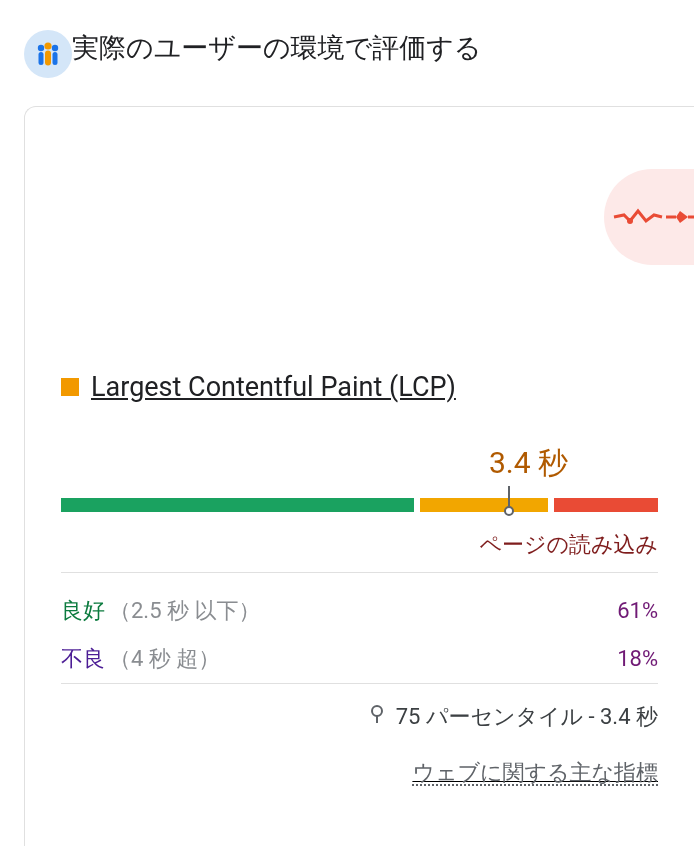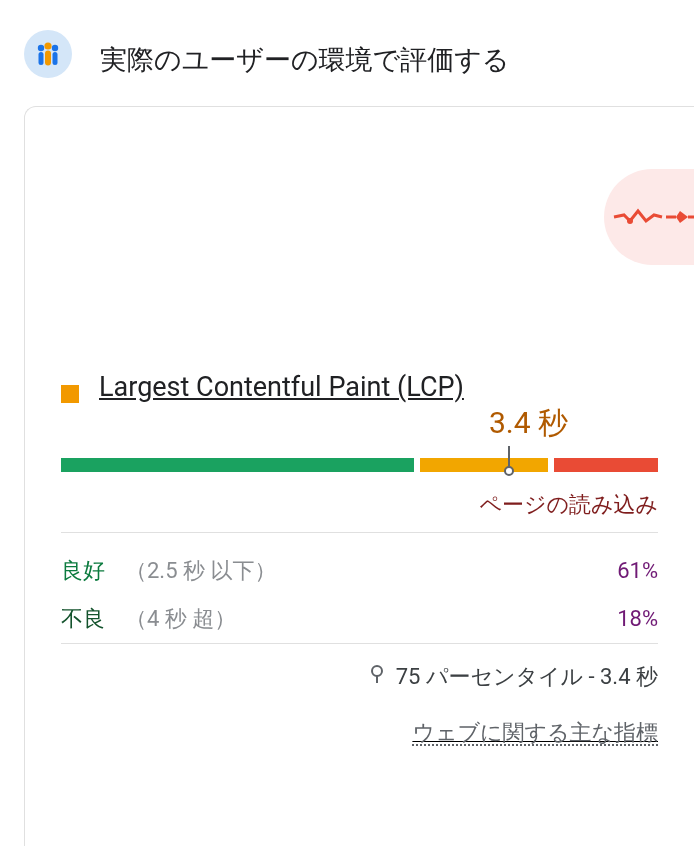--- a/index.html
+++ b/index.html
@@ -5,23 +5,22 @@
   * { box-sizing: border-box; margin: 0; padding: 0; }
   body {
     font-family: -apple-system, BlinkMacSystemFont, "Segoe UI", Roboto, "Helvetica Neue", Arial, sans-serif;
     background: #ffffff;
     width: 694px;
     height: 862px;
     overflow: hidden;
   }
   .header {
     display: flex;
-    align-items: flex-end;
+    align-items: flex-start;
     padding: 30px 24px 28px 24px;
-    gap: 28px;
   }
   .header-icon {
     width: 48px;
     height: 48px;
     border-radius: 50%;
     background: #d4e6f8;
     display: flex;
     align-items: center;
     justify-content: center;
     flex-shrink: 0;
@@ -52,22 +51,23 @@
     display: flex;
     align-items: center;
     justify-content: center;
     overflow: hidden;
   }
   .metric-section {
     margin-top: 228px;
   }
   .metric-title-row {
     display: flex;
-    align-items: flex-end;
-    gap: 20px;
+    align-items: center;
+    gap: 12px;
+    margin-bottom: 40px;
   }
   .square-marker {
     width: 18px;
     height: 18px;
     background: #f29900;
     flex-shrink: 0;
   }
   .metric-title {
     font-size: 27px;
     color: #202124;
@@ -131,24 +131,24 @@
     margin-top: 14px;
   }
   .breakdown-row {
     display: flex;
     justify-content: space-between;
     align-items: baseline;
     font-size: 22px;
     padding: 9px 0;
     color: #202124;
   }
-  .bd-label { display: flex; gap: 20px; }
+  .bd-label { display: flex; gap: 4px; }
   .bd-good { color: #0c7b3f; }
   .bd-ni { color: #b05a00; }
-  .bd-poor { color: #14532d; }
+  .bd-poor { color: #4c1d95; }
   .bd-range { color: #8a8d91; }
   .bd-pct { color: #701a75; }
   .footnote {
     text-align: right;
     font-size: 22px;
     color: #3c4043;
     margin-top: 18px;
     display: flex;
     justify-content: flex-end;
     align-items: center;

